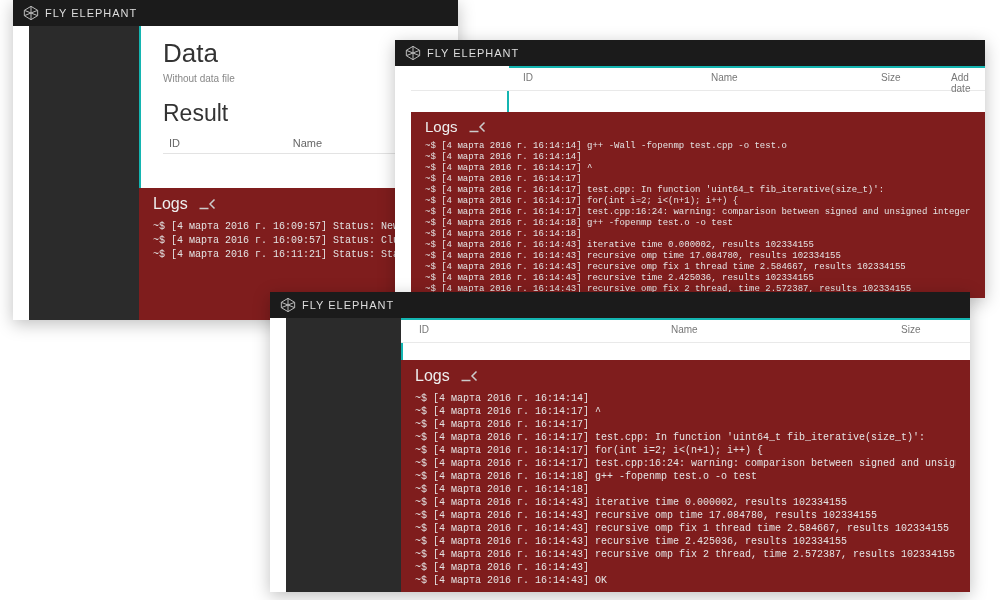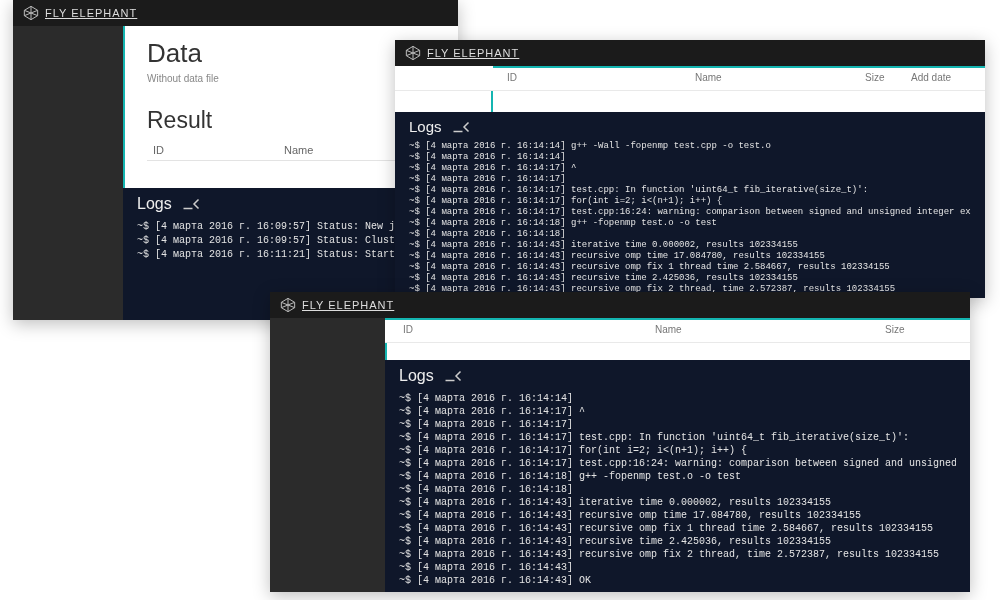--- a/index.html
+++ b/index.html
@@ -1,35 +1,35 @@
 <!DOCTYPE html>
 <html><head>
 <meta charset="utf-8">
 <style>
   html,body{margin:0;padding:0;background:#fff;font-family:Arial,Helvetica,sans-serif;font-size:12px;color:#222;}
   .stage{position:relative;width:1000px;height:600px;}
   .win{position:absolute;box-shadow:0 4px 16px rgba(0,0,0,.25);background:#fff;overflow:hidden;}
   .topbar{height:26px;background:#1b1b1b;display:flex;align-items:center;padding:0 10px;}
-  .brand{display:flex;align-items:center;gap:6px;color:#ddd;font-size:11px;letter-spacing:1px;font-family:"Segoe UI",Arial,sans-serif;text-decoration:underline;}
+  .brand{display:flex;align-items:center;gap:6px;color:#ddd;font-size:11px;letter-spacing:1px;font-family:"Segoe UI",Arial,sans-serif;}
   .brand svg{color:#bbb;}
-  .body{position:relative;height:calc(100% - 26px);display:flex;}
+  .body{position:relative;height:calc(100% - 26px);display:flex;padding-left:16px;}
   .sidebar{width:110px;background:#2b2b2b;}
   .main{flex:1;position:relative;background:#fff;}
   .vline-l{position:absolute;top:0;bottom:0;width:2px;background:#14b5b1;}
 
   
   .winA{left:13px;top:0;width:445px;height:320px;}
   .winA .vline-l{left:0;}
   .winA .main{padding:10px 20px 10px 14px;}
   .h-data{font-size:26px;font-weight:300;color:#333;margin:2px 0 0 0;}
-  .sub{font-size:10px;color:#888;margin:4px 0 23px 0;}
+  .sub{font-size:10px;color:#888;margin:4px 0 16px 0;}
   .h-result{font-size:23px;font-weight:300;color:#333;margin:8px 0 6px 0;}
   .tbl{width:100%;border-collapse:collapse;font-size:11px;}
   .tbl th{text-align:left;font-weight:400;color:#666;padding:4px 6px;border-bottom:1px solid #e3e3e3;}
-  .logs-panel{position:absolute;left:0;right:0;bottom:0;background:#0f172a;color:#eee;margin-top:32px;}
+  .logs-panel{position:absolute;left:0;right:0;bottom:0;background:#7f1d1d;color:#eee;margin-top:32px;}
   .logs-head{display:flex;align-items:center;gap:10px;padding:7px 14px;font-size:16px;font-weight:500;}
   .logs-head .coll{display:inline-flex;align-items:center;color:#ccc;}
   .logs-body{padding:0 14px 10px 14px;font-family:Liberation Mono, monospace;font-size:10px;line-height:14px;color:#e4e4e4;}
   .logs-body div{white-space:nowrap;overflow:hidden;text-overflow:clip;}
   .winA .logs-panel{height:132px;}
 
   
   .winB{left:395px;top:40px;width:590px;height:258px;}
   .winB .vline-l{left:0;}
   .thinhead{position:relative;height:24px;border-bottom:1px solid #e9e9e9;background:#fff;}
@@ -114,21 +114,21 @@
       </div>
     </div>
     <div class="body">
       <div class="main">
         <div class="vline-l" style="left:96px;"></div>
         <div class="thinhead">
           <div class="cyanbar" style="left:98px;"></div>
           <span class="col" style="left:112px">ID</span>
           <span class="col" style="left:300px">Name</span>
           <span class="col" style="left:470px">Size</span>
-          <span class="col" style="left:516px">Add date</span>
+          <span class="col" style="left:540px">Add date</span>
         </div>
         <div class="logs-panel" style="top:auto;">
           <div class="logs-head" style="padding:6px 14px;font-size:15px;">
             <span>Logs</span>
             <span class="coll">
               <svg width="18" height="12" viewBox="0 0 24 16" fill="none" stroke="currentColor" stroke-width="2">
                   <line x1="2" y1="14" x2="14" y2="14"></line>
                   <polyline points="22,2 16,8 22,14"></polyline>
                 </svg>
             </span>

